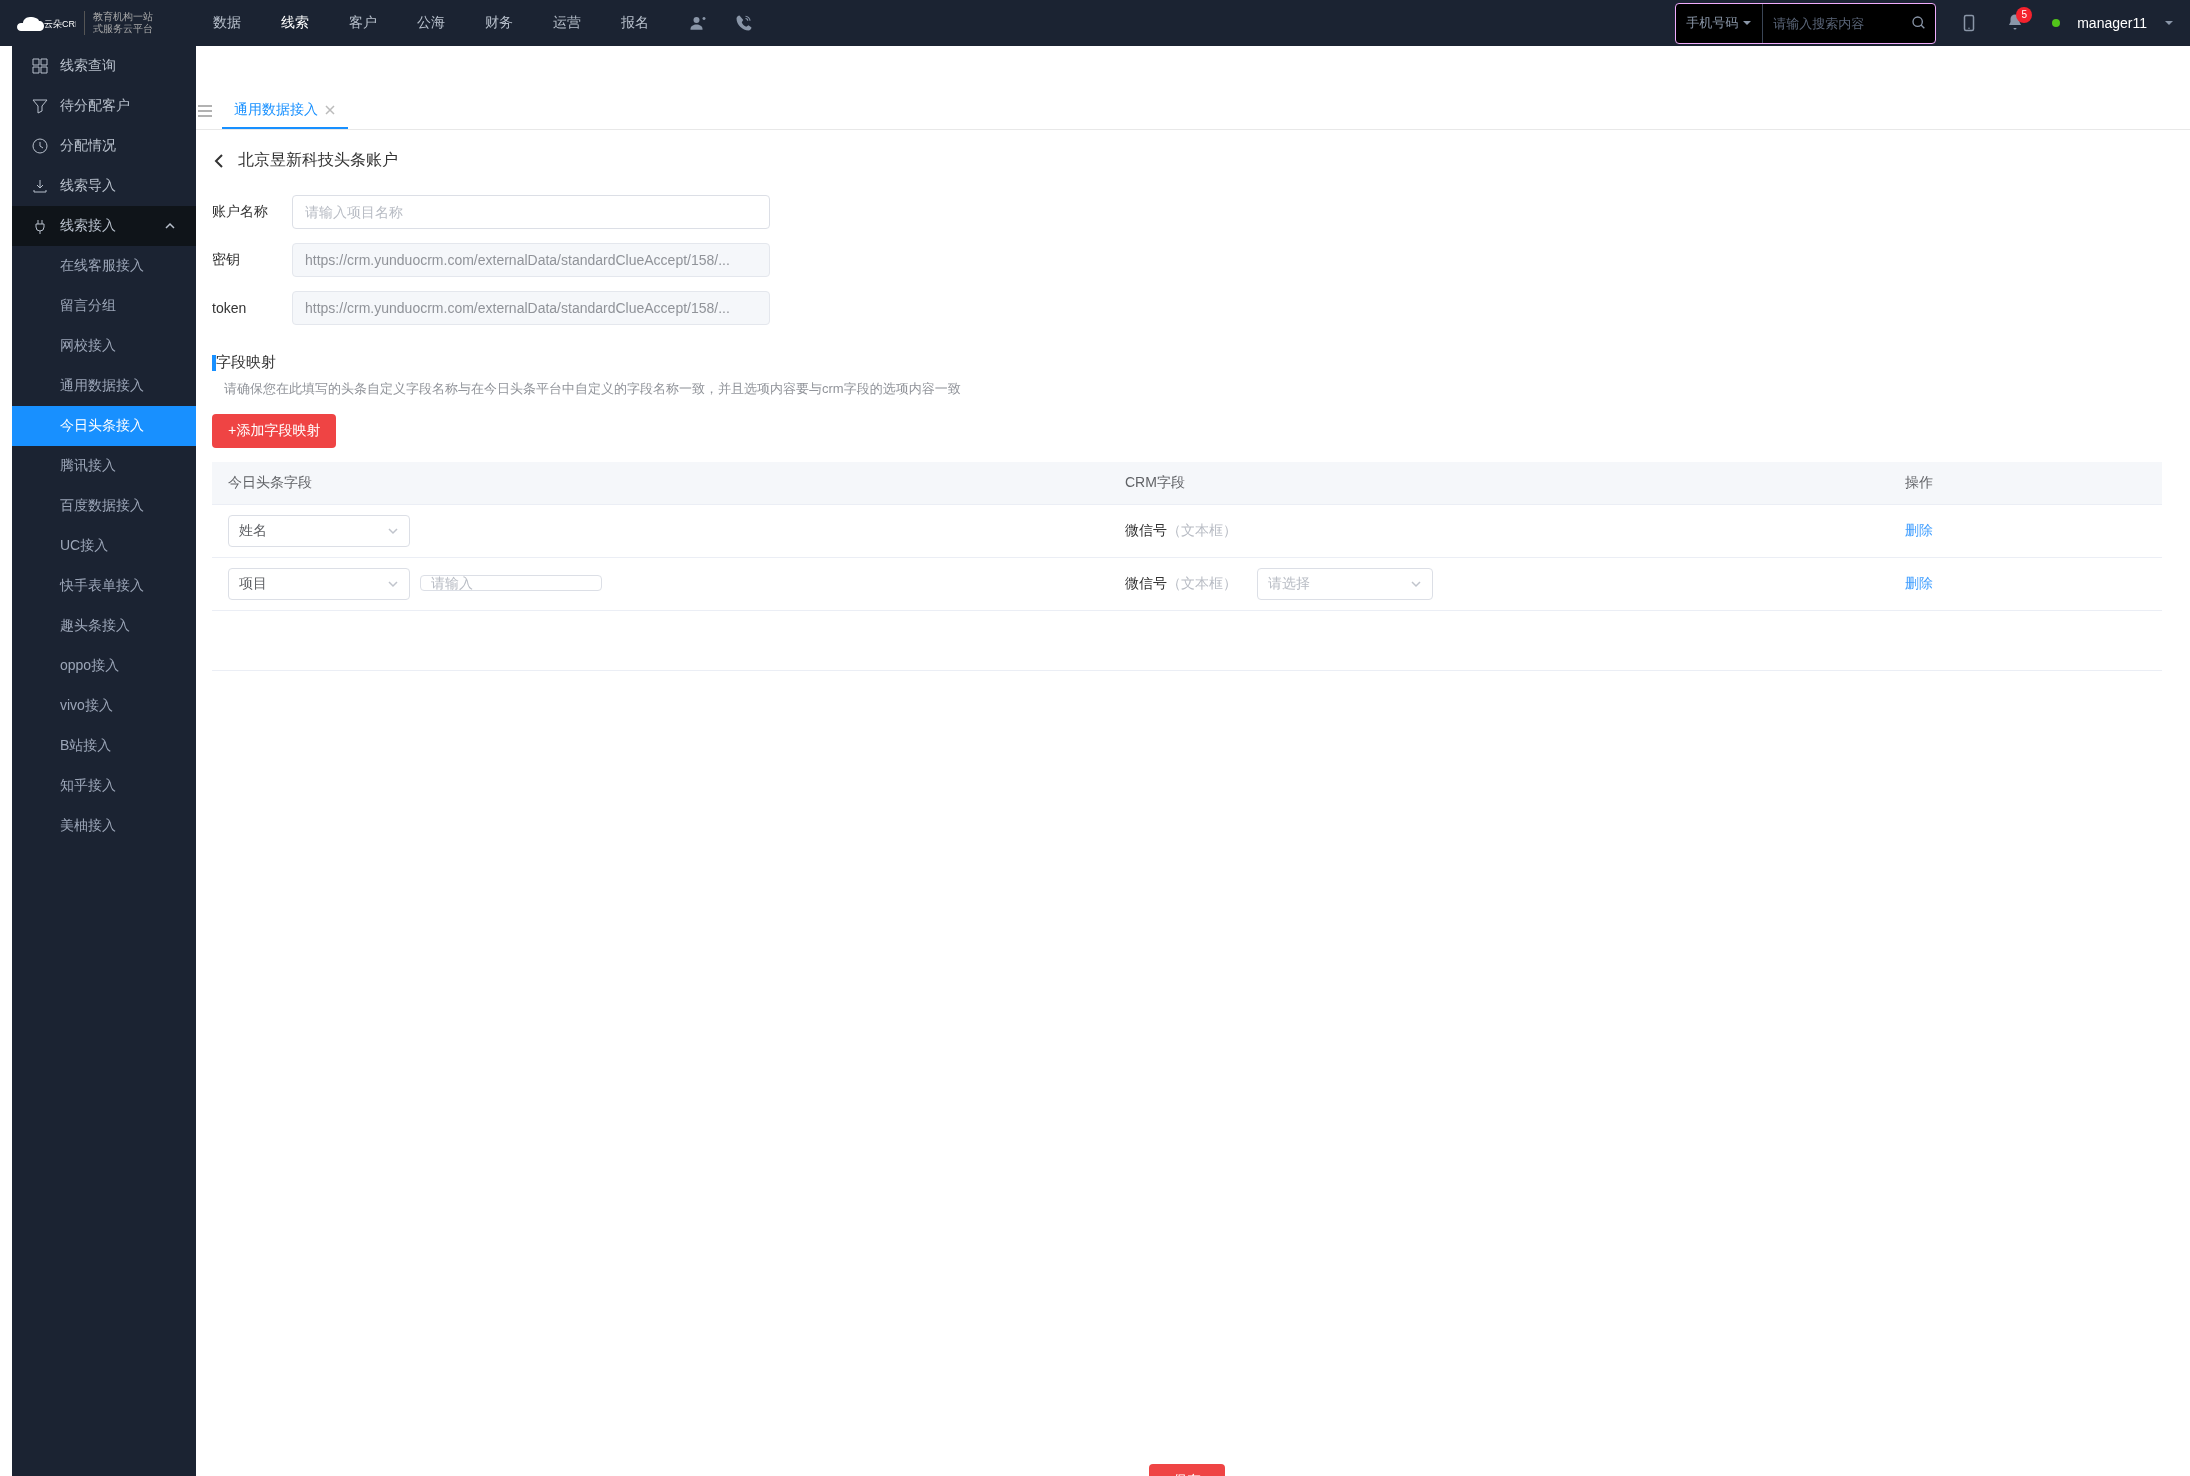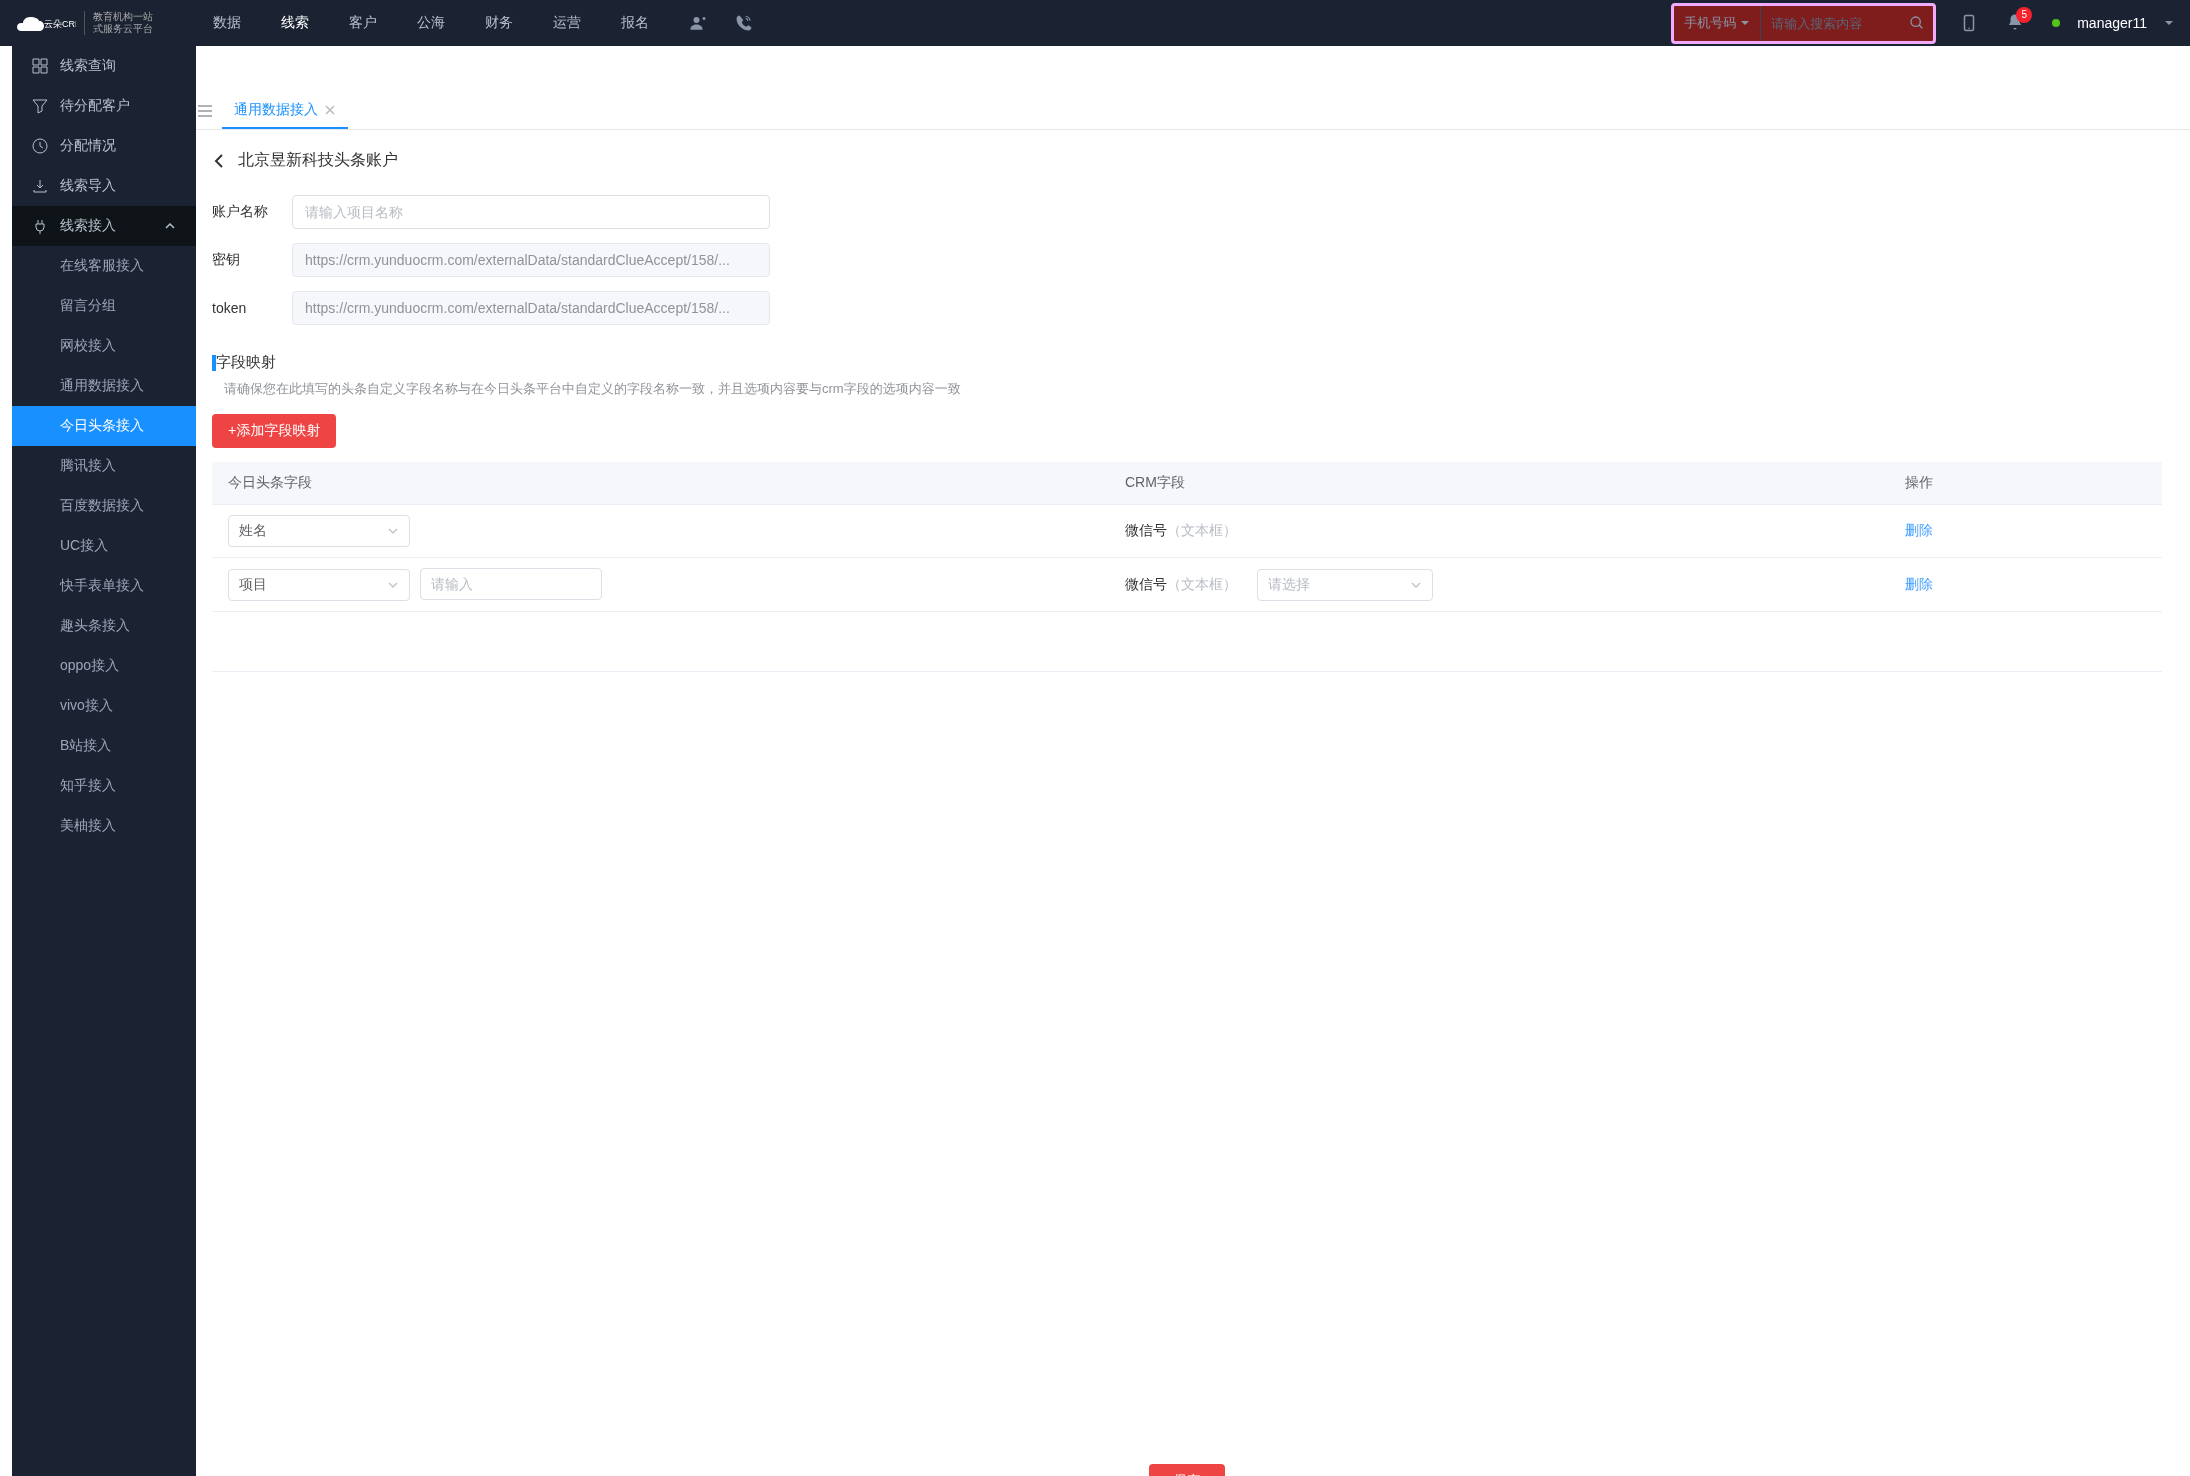--- a/index.html
+++ b/index.html
@@ -8,21 +8,21 @@
 
 .header { height: 46px; background: #1b2332; display: flex; align-items: center; padding: 0 16px; }
 .logo { display: flex; align-items: center; color: #fff; }
 .logo-img { width: 60px; height: 24px; margin-right: 8px; display: flex; align-items: center; }
 .logo-text { font-size: 10px; color: #aaa; line-height: 1.2; border-left: 1px solid #555; padding-left: 8px; }
 .nav { display: flex; margin-left: 60px; gap: 40px; }
 .nav-item { color: #b8c0cc; cursor: pointer; font-size: 14px; }
 .nav-item.active { color: #fff; font-weight: 500; }
 .header-icons { display: flex; gap: 28px; margin-left: 40px; align-items: center; }
 .header-icon { width: 18px; height: 18px; fill: #8a96a8; cursor: pointer; }
-.search-box { margin-left: auto; display: flex; align-items: center; background: #7f1d1d; border: 3px solid #f0abfc; border-radius: 4px; height: 41px; }
+.search-box { margin-left: auto; display: flex; align-items: center; background: #000000; border: 1px solid #f0abfc; border-radius: 4px; height: 41px; }
 .search-select { padding: 0 10px; color: #8a96a8; font-size: 13px; display: flex; align-items: center; gap: 4px; cursor: pointer; border-right: 1px solid #3a4556; height: 100%; }
 .search-input { background: transparent; border: none; outline: none; color: #fff; padding: 0 10px; width: 140px; font-size: 13px; }
 .search-input::placeholder { color: #5a6578; }
 .search-btn { width: 32px; height: 100%; display: flex; align-items: center; justify-content: center; cursor: pointer; }
 .header-right { display: flex; align-items: center; gap: 28px; margin-left: 24px; }
 .notif-wrap { position: relative; cursor: pointer; }
 .notif-badge { position: absolute; top: -6px; right: -8px; background: #f5222d; color: #fff; font-size: 10px; border-radius: 8px; min-width: 16px; height: 16px; display: flex; align-items: center; justify-content: center; padding: 0 4px; }
 .user-box { display: flex; align-items: center; gap: 17px; color: #fff; cursor: pointer; }
 .user-dot { width: 8px; height: 8px; border-radius: 50%; background: #52c41a; }
 .caret-down { width: 10px; height: 10px; fill: #8a96a8; }
@@ -64,21 +64,21 @@
 .table { width: 100%; margin-top: 14px; border-collapse: collapse; }
 .table thead th { background: #f5f7fa; text-align: left; padding: 12px 16px; font-weight: 500; color: #606266; border-bottom: 1px solid #ebeef5; font-size: 14px; }
 .table tbody td { padding: 10px 16px; border-bottom: 1px solid #ebeef5; vertical-align: middle; }
 .table .col-field { width: 46%; }
 .table .col-crm { width: 40%; }
 .table .col-op { width: 14%; }
 
 .sel { display: inline-flex; align-items: center; justify-content: space-between; border: 1px solid #dcdfe6; border-radius: 4px; height: 32px; padding: 0 10px; cursor: pointer; background: #fff; font-size: 14px; color: #606266; }
 .sel.placeholder { color: #b8bcc4; }
 .sel-caret { width: 12px; height: 12px; fill: #c0c4cc; }
-.cell-input { height: 32px; border: 1px solid #dcdfe6; border-radius: 4px; padding: 0 10px; font-size: 14px; width: 182px; }
+.cell-input { height: 16px; border: 1px solid #dcdfe6; border-radius: 4px; padding: 0 10px; font-size: 14px; width: 182px; }
 .cell-input::placeholder { color: #b8bcc4; }
 .crm-label { color: #333; }
 .crm-hint { color: #b8bcc4; }
 .link { color: #409eff; cursor: pointer; }
 
 .footer { padding: 16px 0 24px; display: flex; justify-content: center; border-top: 1px solid transparent; }
 </style>
 </head>
 <body>
 

